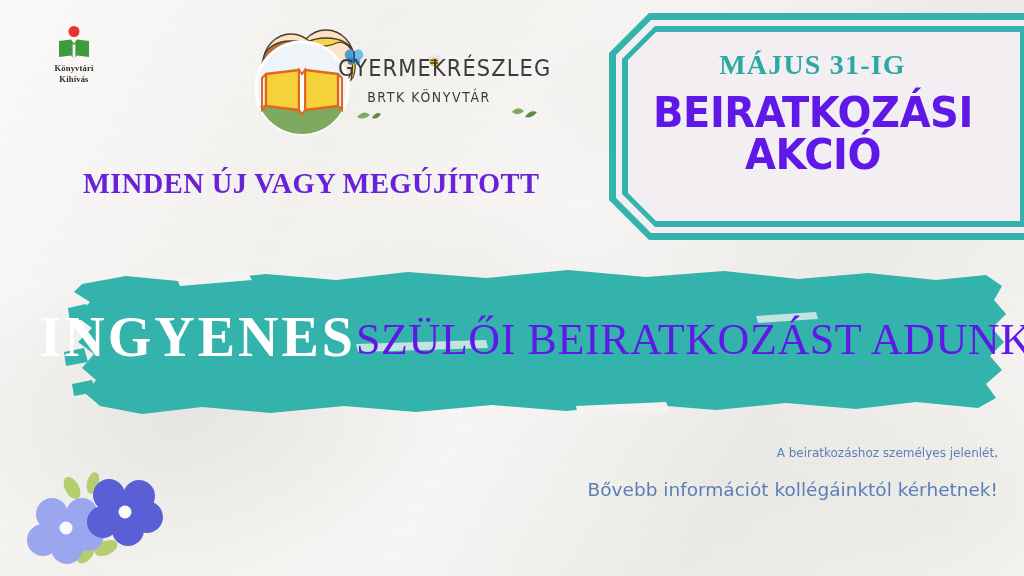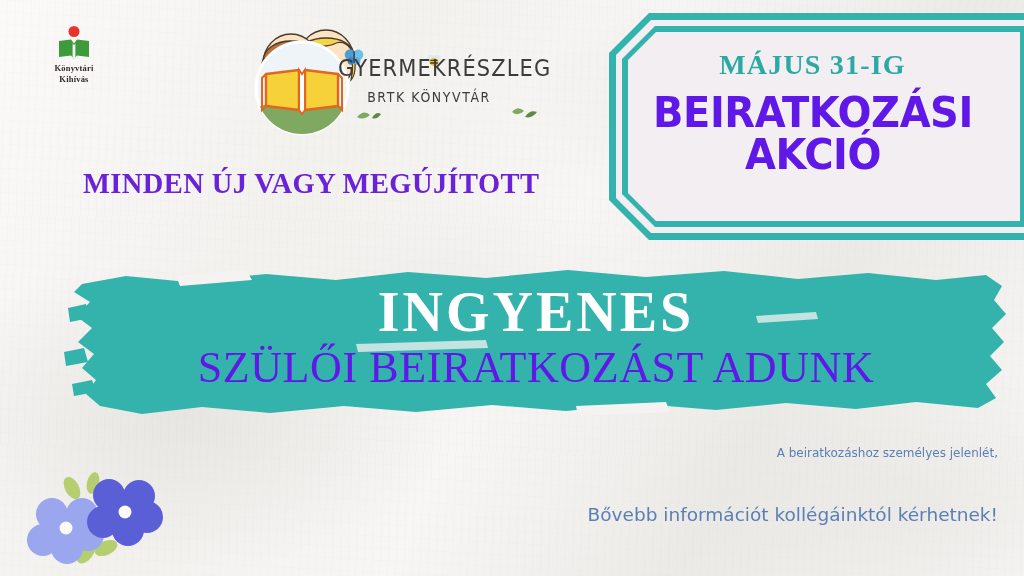--- a/index.html
+++ b/index.html
@@ -194,21 +194,20 @@
     left: 56px;
     top: 256px;
     width: 960px;
     height: 168px;
   }
   #brush-banner .paint { position: absolute; inset: 0; }
   #brush-banner .banner-text {
     position: absolute;
     inset: 0;
     display: flex;
-    flex-direction: column;
     align-items: center;
     justify-content: center;
     padding-bottom: 4px;
   }
   #brush-banner .free-line {
     font-family: "Liberation Serif", serif;
     font-weight: 700;
     font-size: 56px;
     line-height: 1.02;
     letter-spacing: 3px;
@@ -238,21 +237,21 @@
     color: #5a7fb4;
   }
   #footnotes .note-a {
     font-size: 12px;
     line-height: 1.62;
   }
   #footnotes .note-a em {
     font-style: italic;
   }
   #footnotes .note-b {
-    margin-top: 38px;
+    margin-top: 13px;
     font-size: 18.5px;
     line-height: 1.5;
   }
 
   
   #corner-flowers {
     position: absolute;
     left: 16px;
     top: 452px;
     width: 180px;

